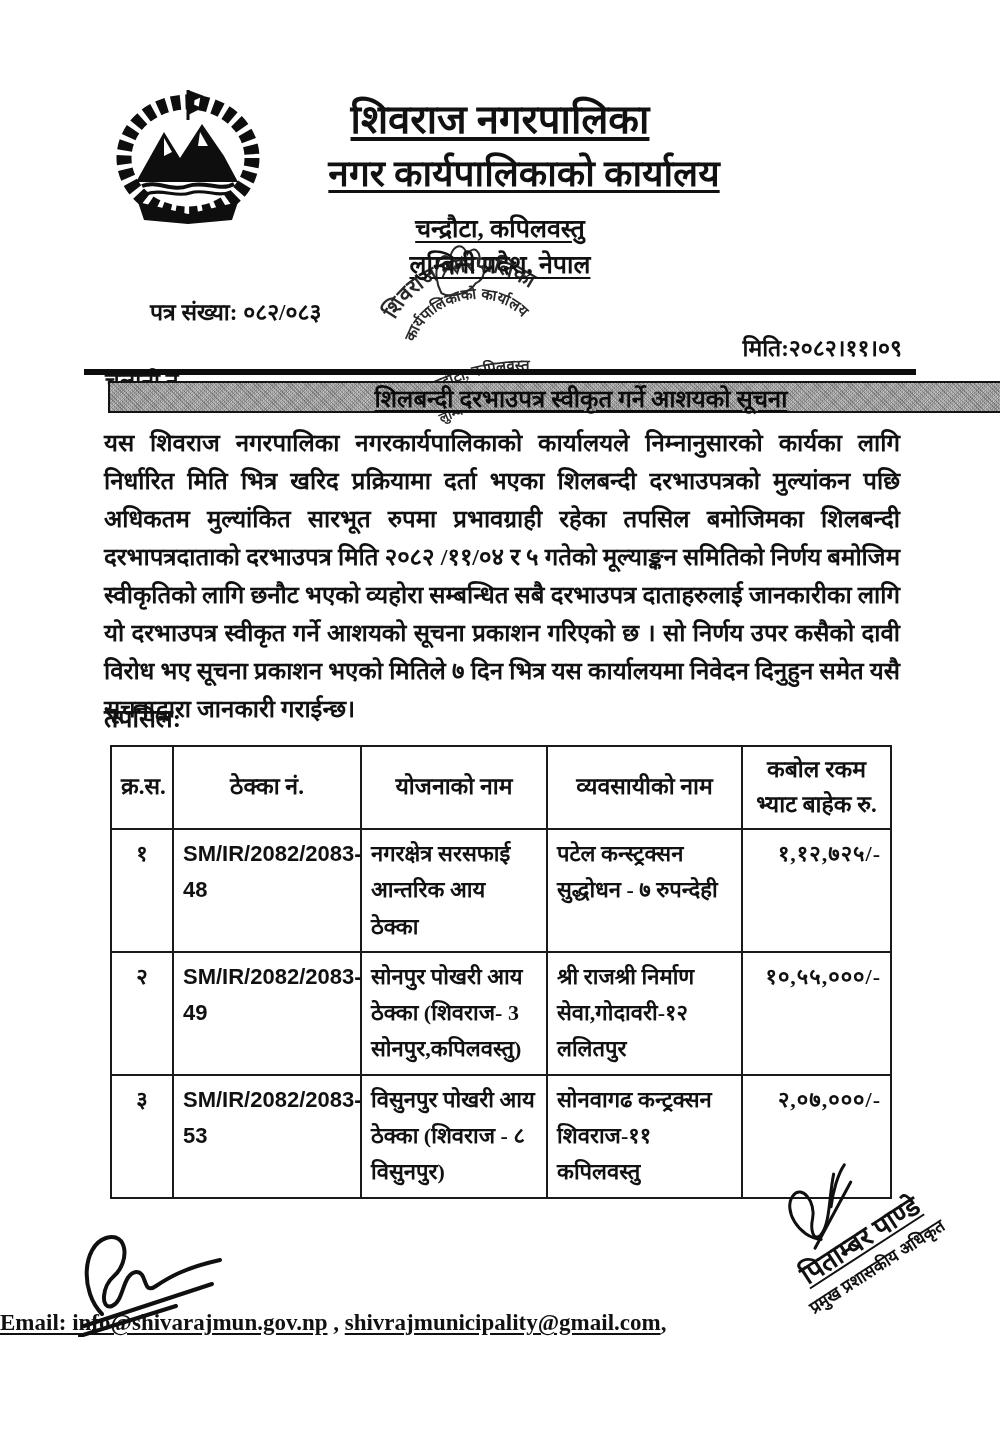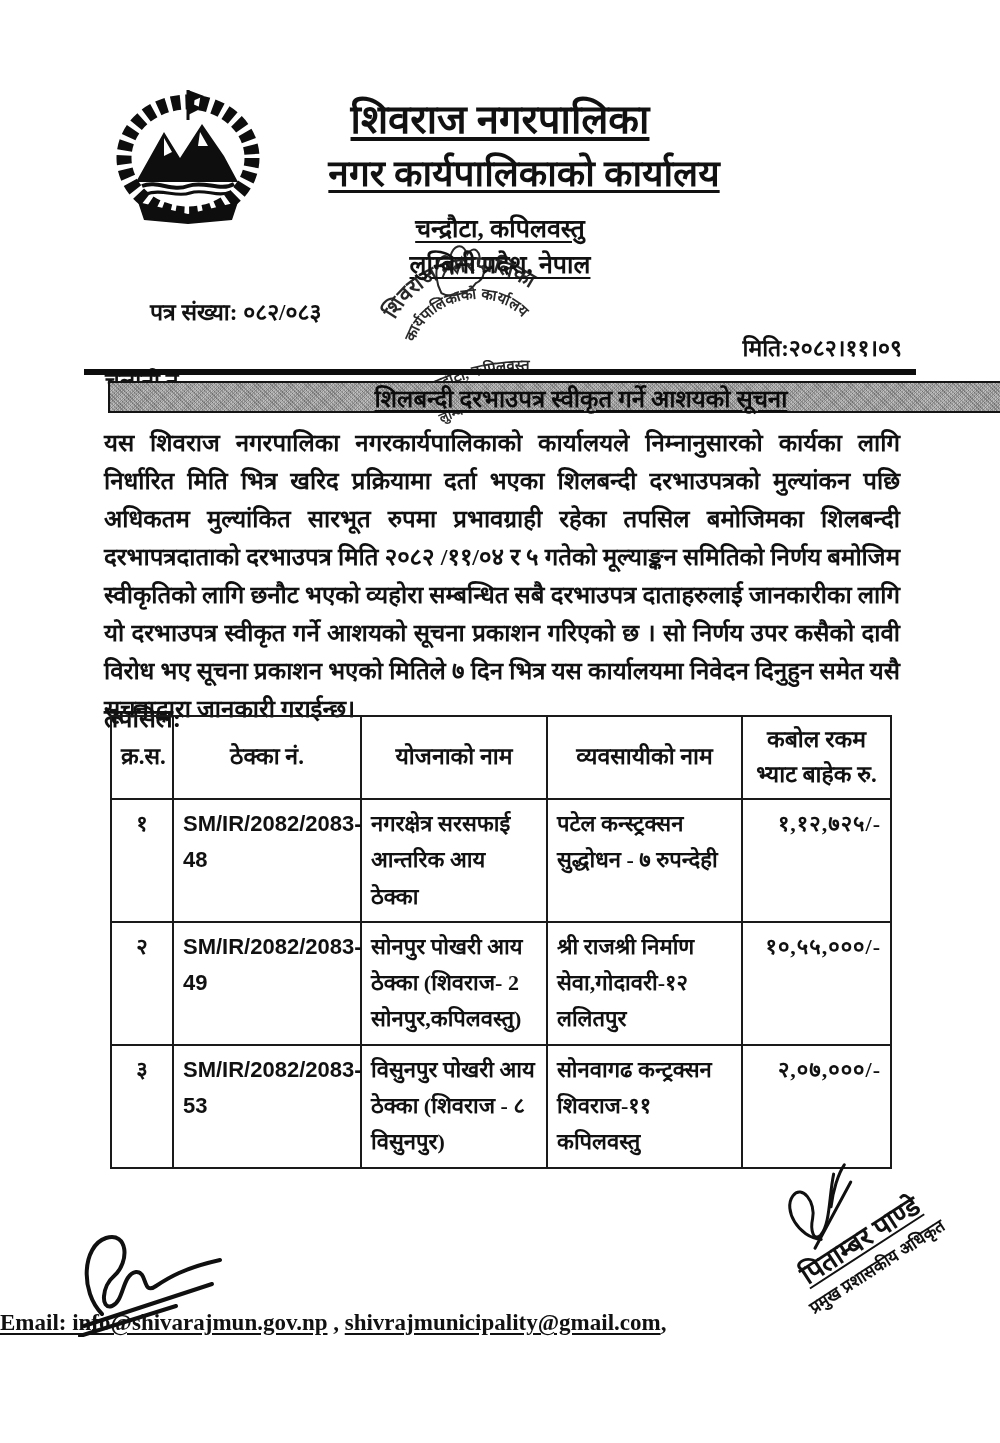--- a/index.html
+++ b/index.html
@@ -56,21 +56,21 @@
     text-decoration:underline; text-underline-offset:3px;
   }
   
   .body-text {
     position:absolute; left:104px; top:424px; width:796px;
     font-size:24px; line-height:38px; text-align:justify; font-weight:600;
   }
   .details-label { position:absolute; left:104px; top:700px; font-size:25px; font-weight:bold;text-align:center; }
   
   table.detail {
-    position:absolute; left:110px; top:715px; width:780px;
+    position:absolute; left:110px; top:745px; width:780px;
     border-collapse:collapse; table-layout:fixed;border-radius:13px;
   }
   table.detail th, table.detail td {
     border:2px solid #1a1a1a;
     vertical-align:top;
     padding:6px 9px;
   }
   table.detail th {
     font-size:23px; font-weight:bold; text-align:center; vertical-align:middle;
     line-height:1.5; height:70px;
@@ -175,21 +175,21 @@
       <tr>
         <td class="c-sn">१</td>
         <td class="c-contract">SM/IR/2082/2083-48</td>
         <td>नगरक्षेत्र सरसफाई आन्तरिक आय ठेक्का</td>
         <td>पटेल कन्स्ट्रक्सन सुद्धोधन - ७ रुपन्देही</td>
         <td class="c-amount">१,१२,७२५/-</td>
       </tr>
       <tr>
         <td class="c-sn">२</td>
         <td class="c-contract">SM/IR/2082/2083-49</td>
-        <td>सोनपुर पोखरी आय ठेक्का (शिवराज- 2 सोनपुर,कपिलवस्तु)</td>
+        <td>सोनपुर पोखरी आय ठेक्का (शिवराज- 3 सोनपुर,कपिलवस्तु)</td>
         <td>श्री राजश्री निर्माण सेवा,गोदावरी-१२ ललितपुर</td>
         <td class="c-amount">१०,५५,०००/-</td>
       </tr>
       <tr>
         <td class="c-sn">३</td>
         <td class="c-contract">SM/IR/2082/2083-53</td>
         <td>विसुनपुर पोखरी आय ठेक्का (शिवराज - ८ विसुनपुर)</td>
         <td>सोनवागढ कन्ट्रक्सन शिवराज-११ कपिलवस्तु</td>
         <td class="c-amount">२,०७,०००/-</td>
       </tr>

